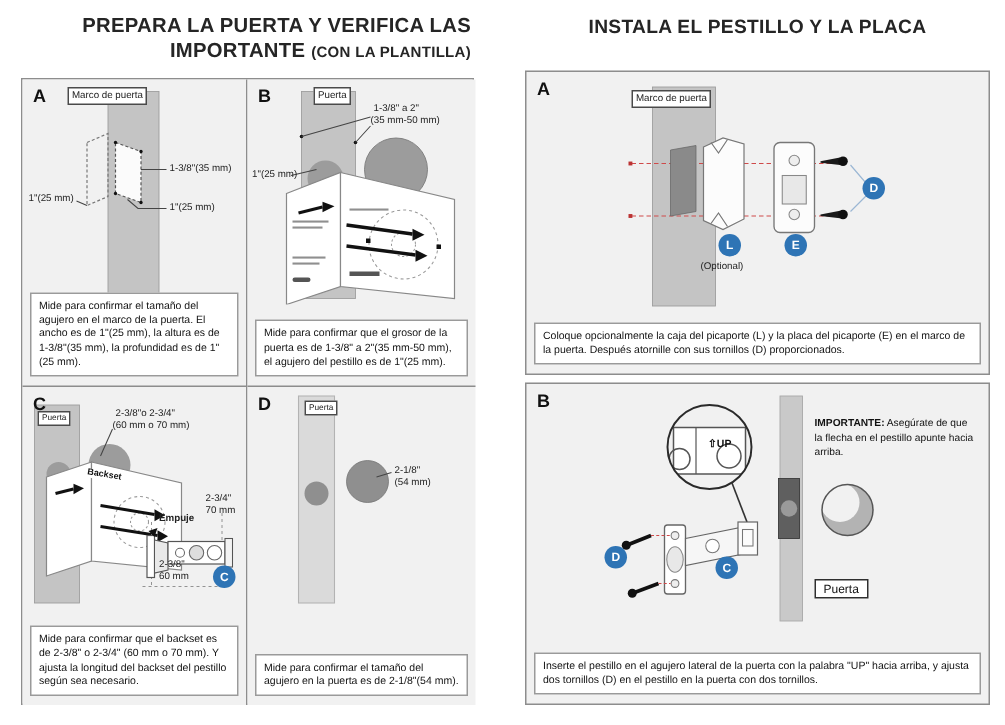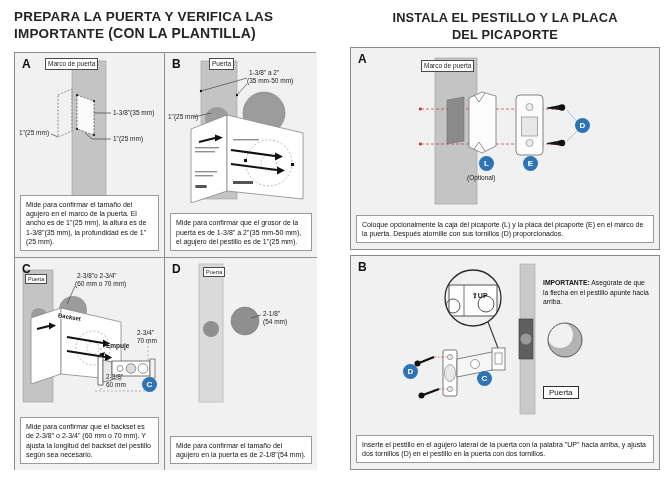--- a/index.html
+++ b/index.html
@@ -1,21 +1,21 @@
 <!DOCTYPE html>
 <html><head>
 <meta charset="utf-8">
 <style>
   * { margin:0; padding:0; box-sizing:border-box; }
   body { background:#ffffff; font-family:"Liberation Sans", sans-serif; }
   .page { position:relative; width:670px; height:483px; background:#ffffff; overflow:hidden; color:#1a1a1a; }
 
   
-  .ltitle { position:absolute; left:14px; top:8px; width:300px; font-size:13.5px; font-weight:600; letter-spacing:.2px; color:#252525; line-height:1.28; }
-  .ltitle .note { font-size:14px; font-weight:600; }
+  .ltitle { position:absolute; left:14px; top:8px; width:300px; font-size:13.5px; font-weight:600; letter-spacing:.2px; color:#252525; line-height:1.28;text-align:right; }
+  .ltitle .note { font-size:10px; font-weight:600; }
   .rtitle { position:absolute; left:350px; top:10px; width:310px; text-align:center; font-size:12.8px; font-weight:600; letter-spacing:.2px; color:#252525; line-height:1.3; }
 
   
   .grid { position:absolute; left:14px; top:52px; width:302px; height:418px; border:1px solid #8d8d8d; background:#f1f1f1; }
   .cell { position:absolute; background:#f1f1f1; }
   .cell.br { border-right:1px solid #8d8d8d; }
   .cell.bb { border-bottom:1px solid #8d8d8d; }
   .rbox { position:absolute; background:#f1f1f1; border:1px solid #8d8d8d; }
 
   .sec-label { position:absolute; left:7px; top:4px; font-size:12px; font-weight:bold; color:#111; z-index:5; }
@@ -35,21 +35,20 @@
 <div class="page">
 
   <div class="ltitle">
     <span>PREPARA LA PUERTA Y VERIFICA LAS</span><br>
     <span>IMPORTANTE</span>
     <span class="note">(CON LA PLANTILLA)</span>
   </div>
 
   <div class="rtitle">
     <span>INSTALA EL PESTILLO Y LA PLACA</span><br>
-    <span>DEL PICAPORTE</span>
   </div>
 
   <div class="grid">
 
     <div class="cell br bb" style="left:0;top:0;width:150px;height:205px;">
       <div class="sec-label">A</div>
       <div class="tag-box" style="left:30px;top:5px;">Marco de puerta</div>
       <svg class="diag" width="150" height="145">
         <rect x="57" y="8" width="34" height="137" fill="#c4c4c4" stroke="#9e9e9e" stroke-width="0.6"></rect>
         <polygon points="43,42 57,36 57,78 43,84" fill="none" stroke="#777" stroke-width="0.8" stroke-dasharray="2,1.5"></polygon>

